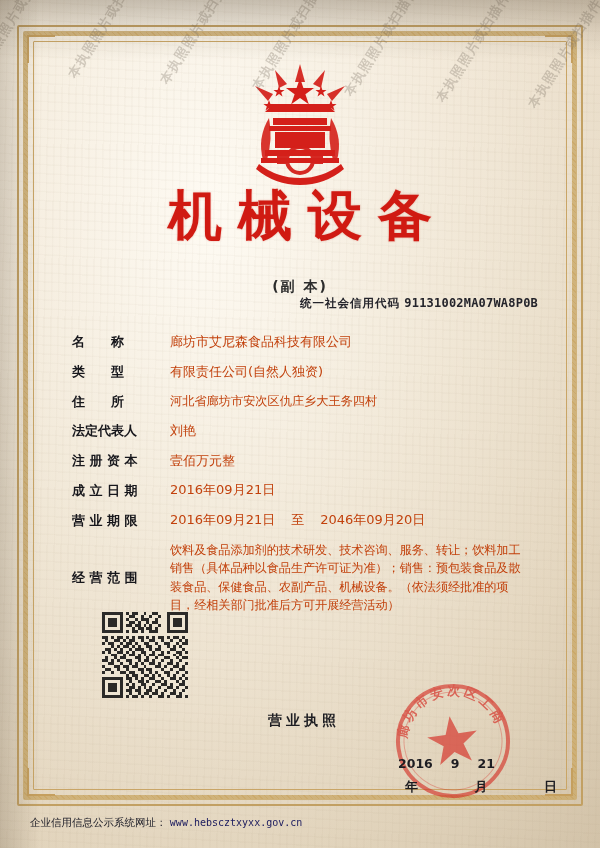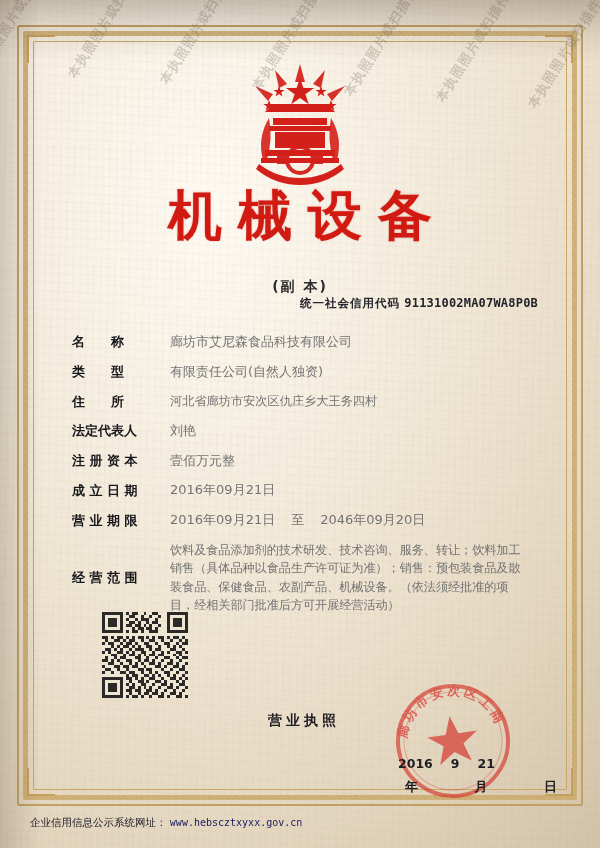--- a/index.html
+++ b/index.html
@@ -160,21 +160,21 @@
     color: #17171c;
     letter-spacing: 0px;
     display: flex;
     justify-content: space-between;
     font-size: 13px;
   }
   .row .v {
     flex: 1 1 auto;
     padding-left: 10px;
     font-size: 13px;
-    color: #737373;
+    color: #c2410c;
     line-height: 1.45;
   }
   .row .v.small { font-size: 12.2px; }
   #row-term .v { display: flex; align-items: baseline; }
   #row-term .v .to { margin: 0 16px; }
   #scope .v { font-size: 12.2px; line-height: 1.5; letter-spacing: -0.1px; }
 
   
   #qr {
     position: absolute;

